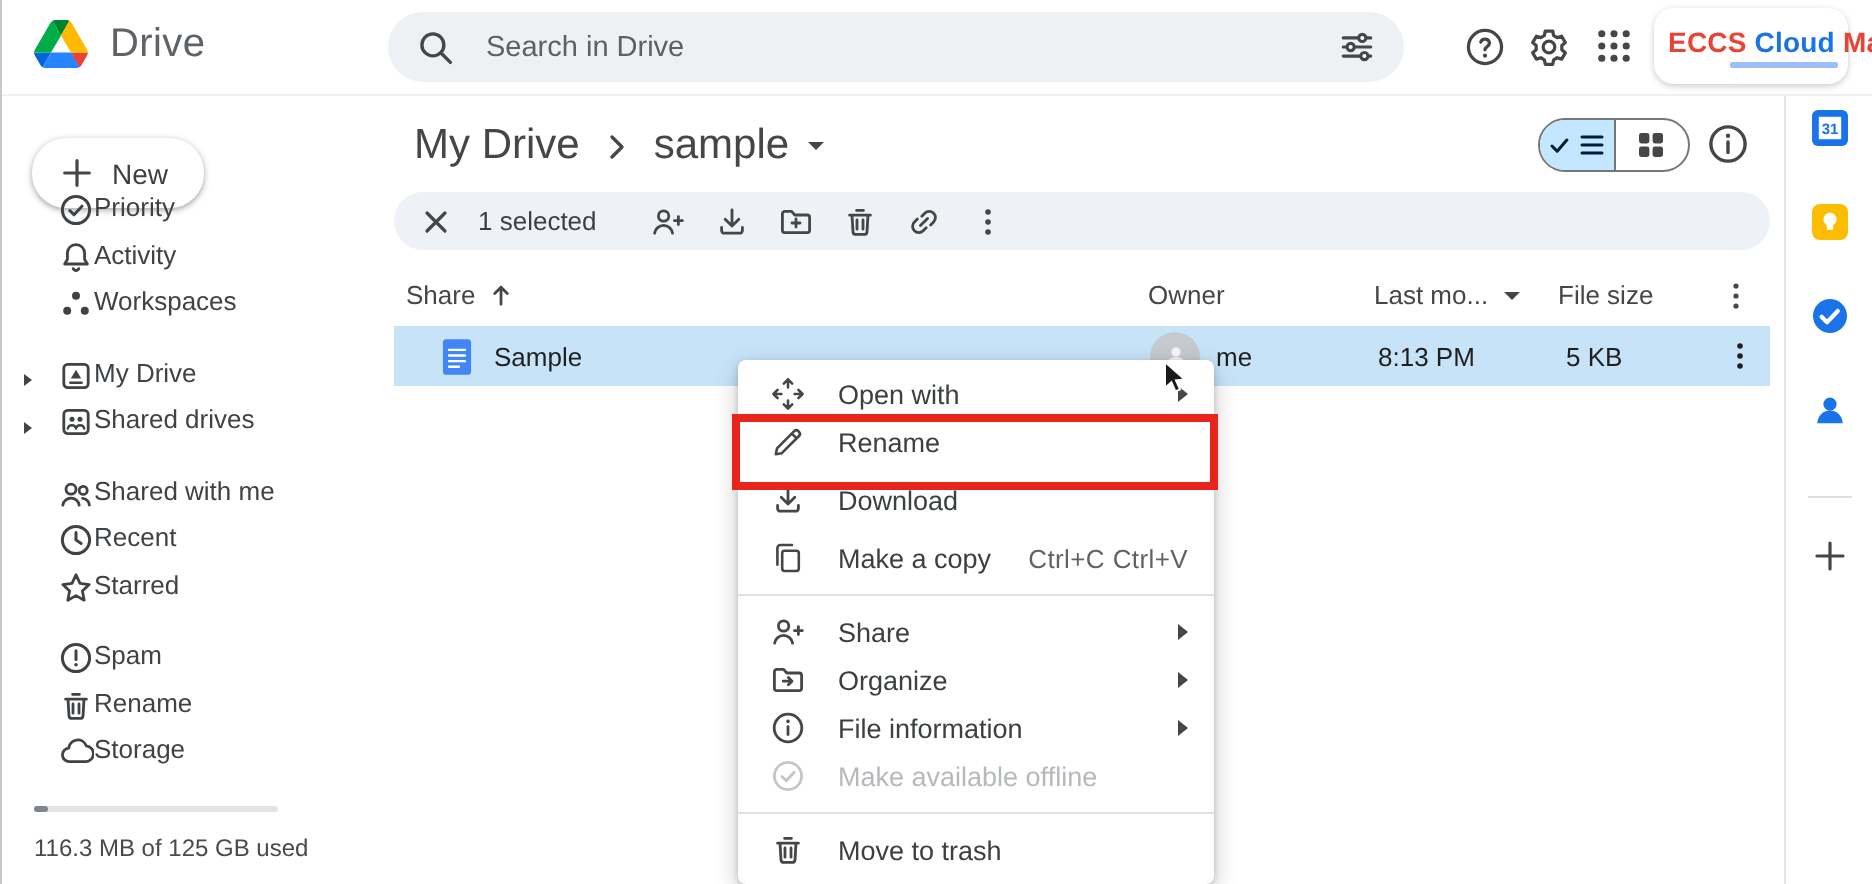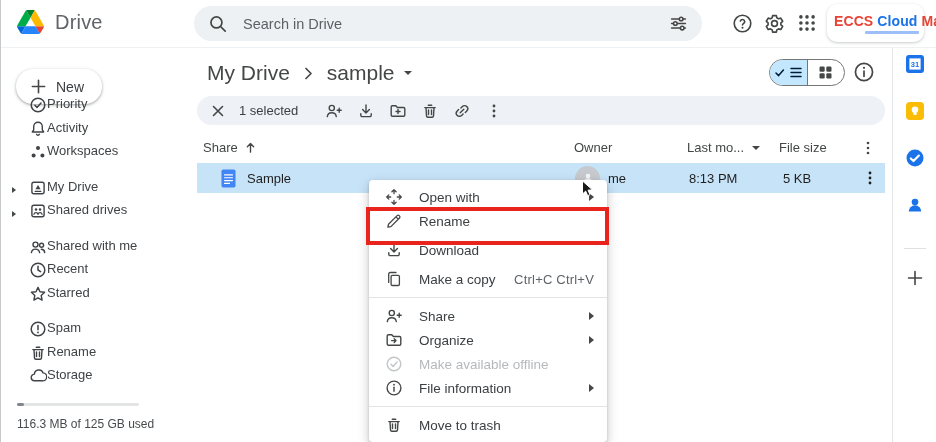--- a/index.html
+++ b/index.html
@@ -523,39 +523,39 @@
     <div class="mitem">
       <span class="mico">
         <svg width="18" height="18" viewBox="0 0 18 18" fill="none" stroke="currentColor" stroke-width="1.4" stroke-linecap="round" stroke-linejoin="round">
             <path d="M2.2 4.9c0-.7.6-1.2 1.2-1.2h3.4l1.6 1.8h6.2c.7 0 1.2.5 1.2 1.2v6.4c0 .7-.5 1.2-1.2 1.2H3.4c-.7 0-1.2-.5-1.2-1.2Z"></path>
             <path d="M6.6 9.6h4.4M9.2 7.8 11 9.6l-1.8 1.8"></path>
           </svg>
       </span>
       <span class="lbl">Organize</span>
       <span class="msub"></span>
     </div>
-    <div class="mitem disabled">
-      <span class="mico">
-        <svg width="18" height="18" viewBox="0 0 18 18" fill="none" stroke="currentColor" stroke-width="1.4" stroke-linecap="round" stroke-linejoin="round">
-            <circle cx="9" cy="9" r="6.8"></circle>
-            <path d="m6 9.3 2.1 2.1 4-4.3"></path>
-          </svg>
-      </span>
-      <span class="lbl">Make available offline</span>
-    </div>
     <div class="mitem">
       <span class="mico">
         <svg width="18" height="18" viewBox="0 0 18 18" fill="none" stroke="currentColor" stroke-width="1.4" stroke-linecap="round">
             <circle cx="9" cy="9" r="6.9"></circle>
             <path d="M9 8.3v4"></path>
             <circle cx="9" cy="5.7" r=".9" fill="currentColor" stroke="none"></circle>
           </svg>
       </span>
       <span class="lbl">File information</span>
       <span class="msub"></span>
+    </div>
+    <div class="mitem disabled">
+      <span class="mico">
+        <svg width="18" height="18" viewBox="0 0 18 18" fill="none" stroke="currentColor" stroke-width="1.4" stroke-linecap="round" stroke-linejoin="round">
+            <circle cx="9" cy="9" r="6.8"></circle>
+            <path d="m6 9.3 2.1 2.1 4-4.3"></path>
+          </svg>
+      </span>
+      <span class="lbl">Make available offline</span>
     </div>
 
     <div class="mdiv"></div>
 
     <div class="mitem">
       <span class="mico">
         <svg width="18" height="18" viewBox="0 0 18 18" fill="none" stroke="currentColor" stroke-width="1.4" stroke-linecap="round" stroke-linejoin="round">
             <path d="M3.8 5.6h10.4M7.3 3.2h3.4M5 5.6l.5 8.3a1.4 1.4 0 0 0 1.4 1.3h4.2a1.4 1.4 0 0 0 1.4-1.3l.5-8.3M7.5 8v4.6M10.5 8v4.6"></path>
           </svg>
       </span>

